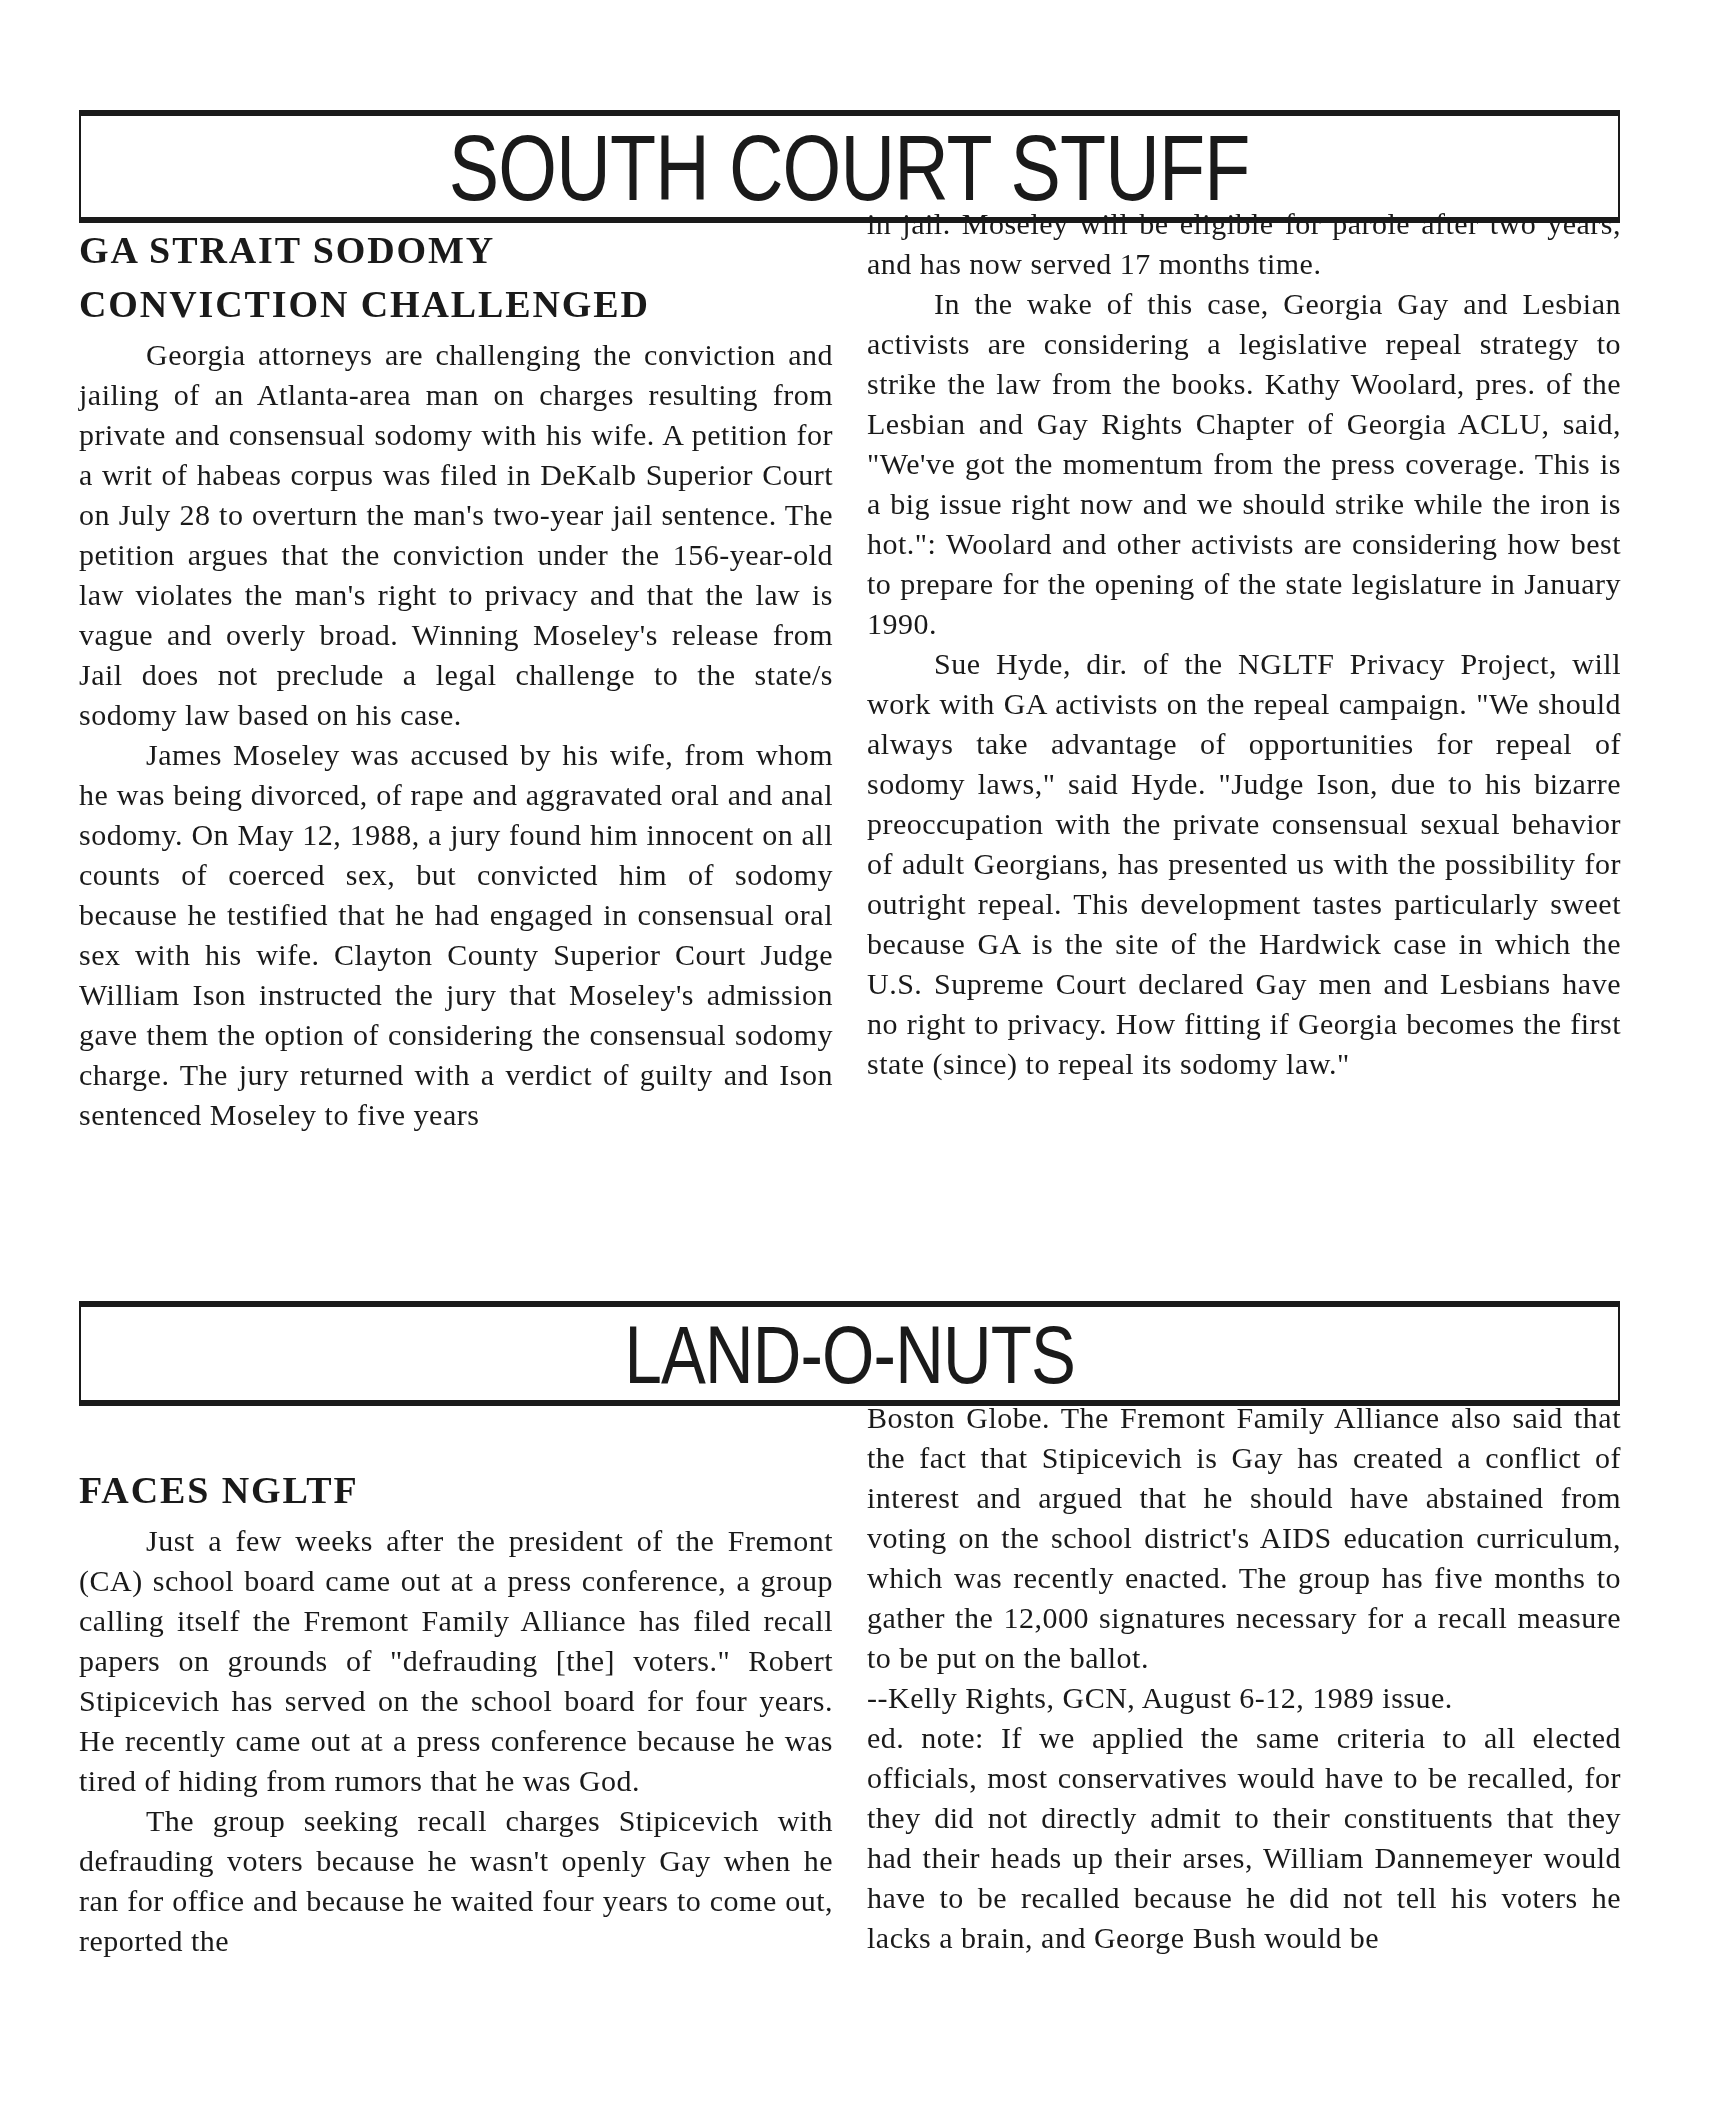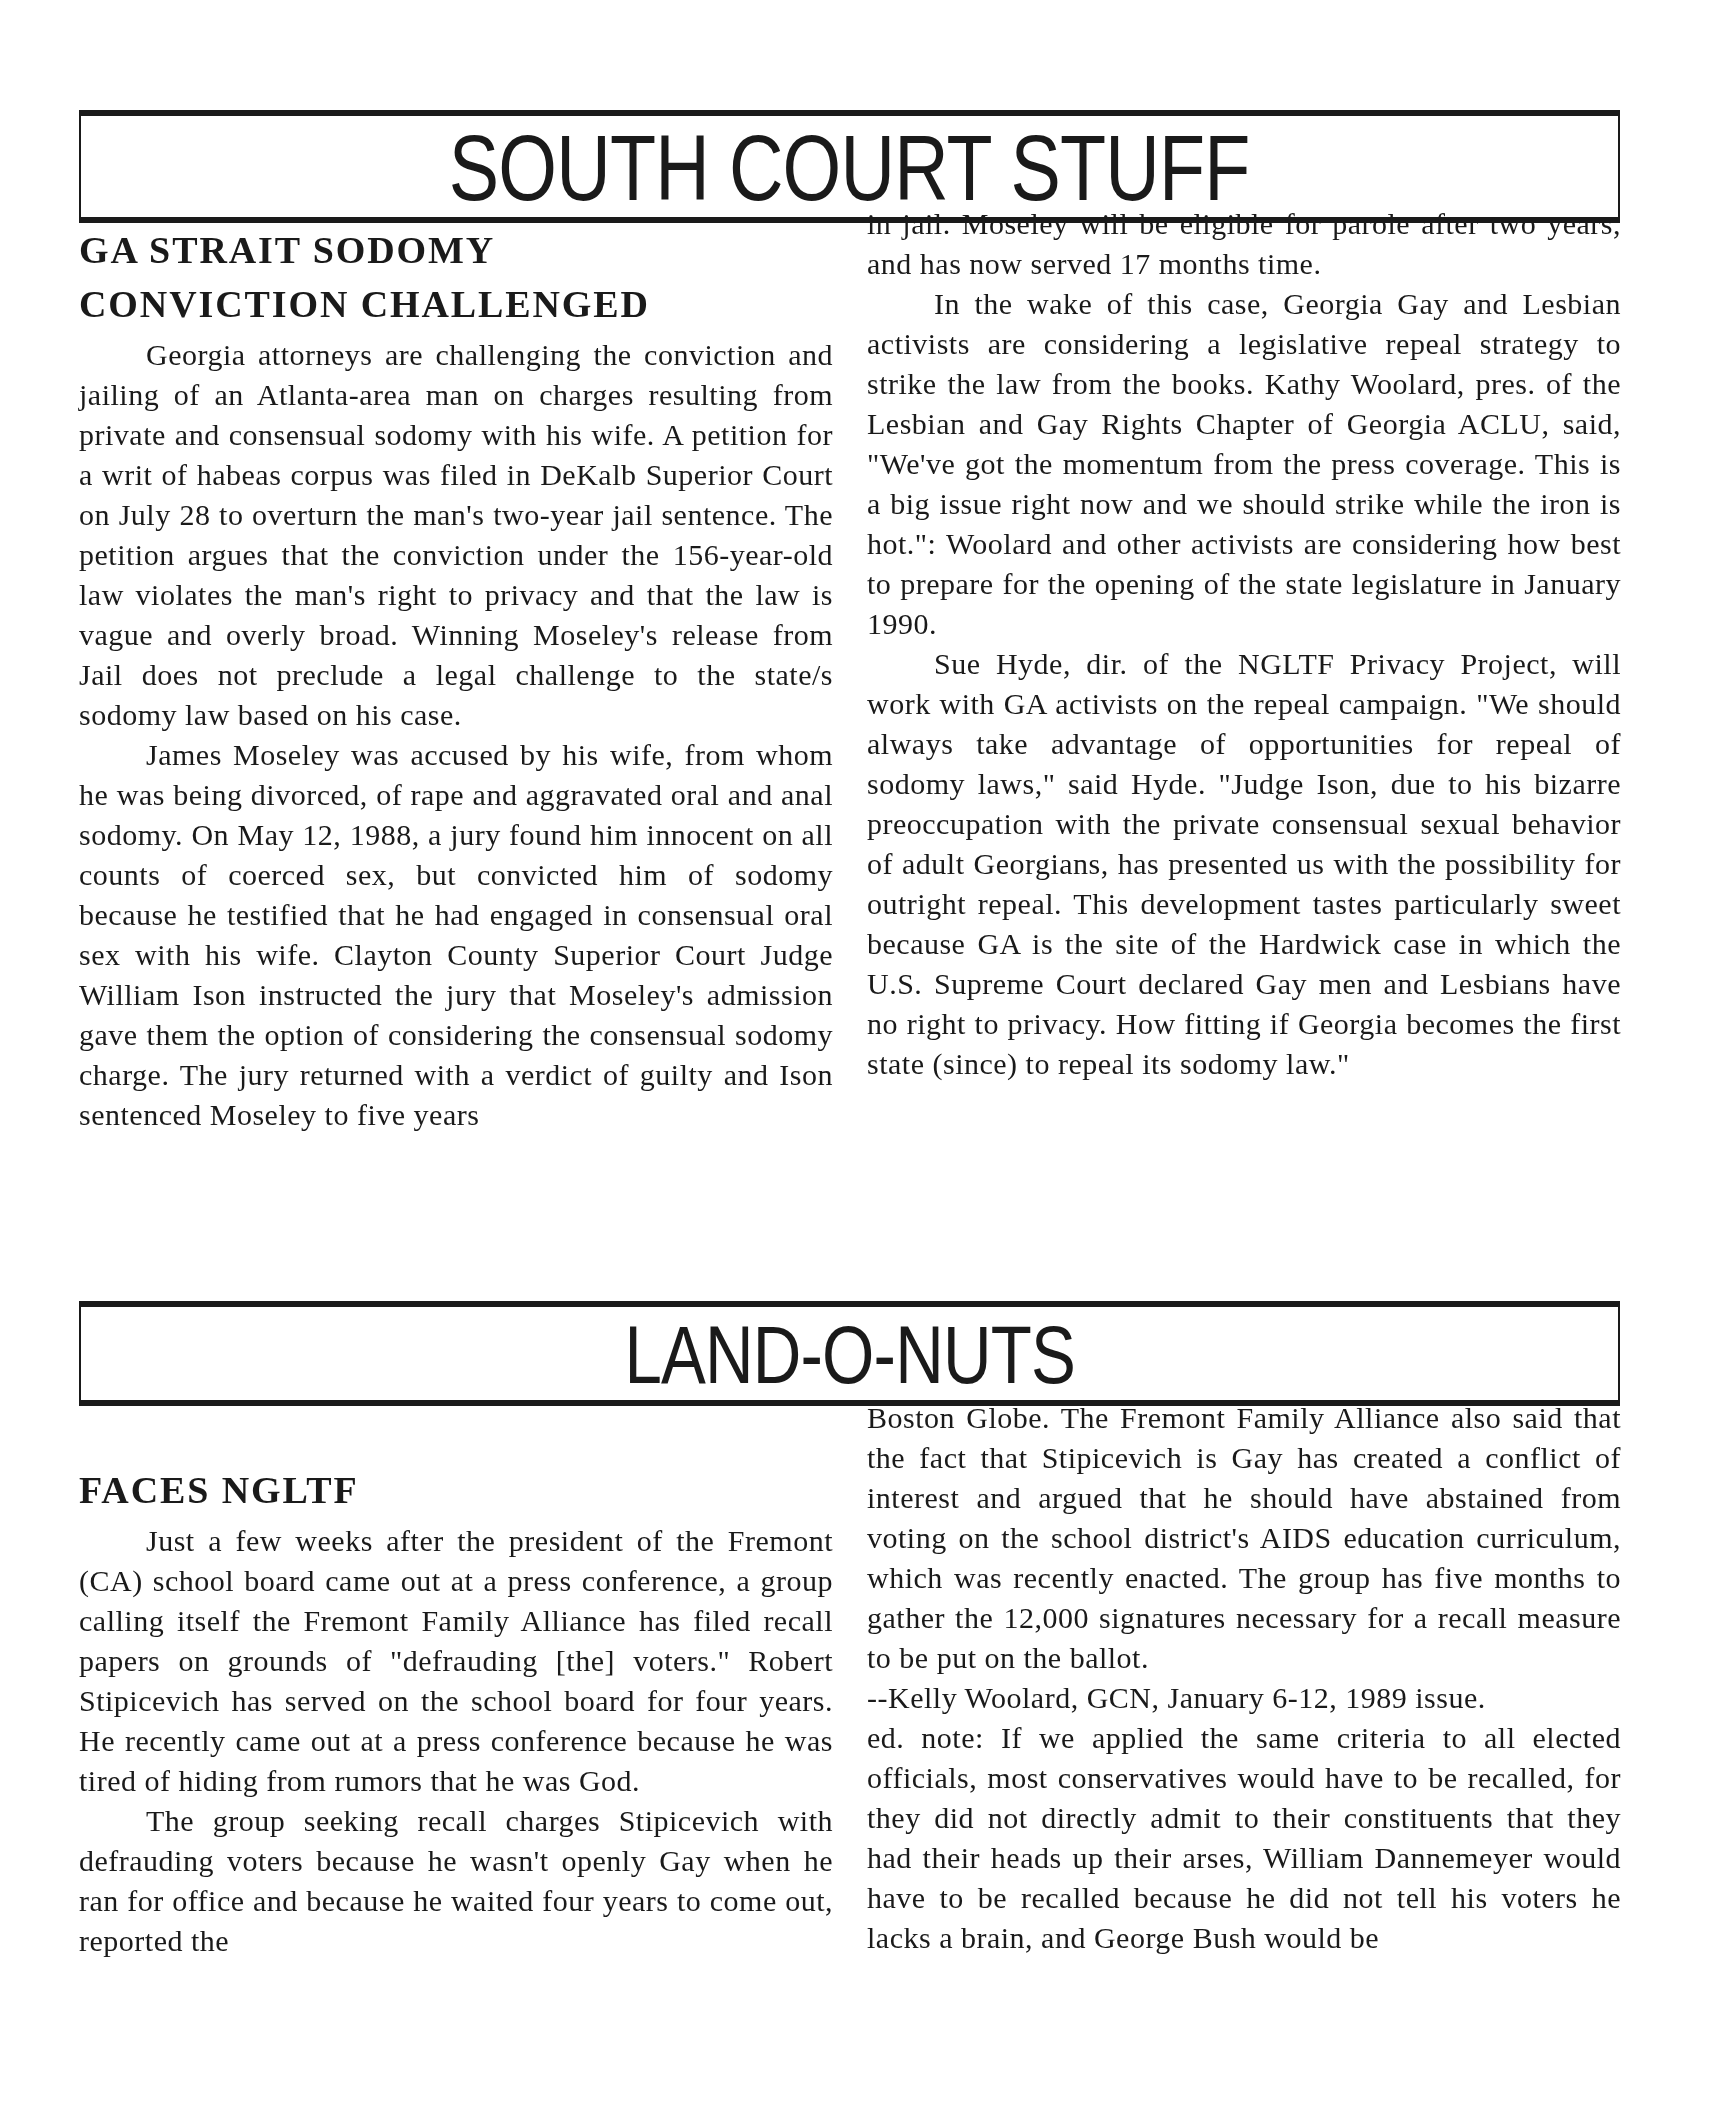--- a/index.html
+++ b/index.html
@@ -74,16 +74,16 @@
   <div class="headline">
     <br>
     <span>FACES NGLTF</span>
   </div>
   <p class="indent">Just a few weeks after the president of the Fremont (CA) school board came out at a press conference, a group calling itself the Fremont Family Alliance has filed recall papers on grounds of "defrauding [the] voters." Robert Stipicevich has served on the school board for four years. He recently came out at a press conference because he was tired of hiding from rumors that he was God.</p>
   <p class="indent">The group seeking recall charges Stipicevich with defrauding voters because he wasn't openly Gay when he ran for office and because he waited four years to come out, reported the</p>
 </div>
 
 <div class="col" id="s2-right">
   <p><span class="u">Boston Globe</span><span>. The Fremont Family Alliance also said that the fact that Stipicevich is Gay has created a conflict of interest and argued that he should have abstained from voting on the school district's AIDS education curriculum, which was recently enacted. The group has five months to gather the 12,000 signatures necessary for a recall measure to be put on the ballot.</span></p>
-  <p style="text-align:left"><span>--Kelly Woolard, </span><span class="u">GCN</span><span>, January 6-12, 1989 issue.</span></p>
+  <p style="text-align:left"><span>--Kelly Rights, </span><span class="u">GCN</span><span>, August 6-12, 1989 issue.</span></p>
   <p>ed. note: If we applied the same criteria to all elected officials, most conservatives would have to be recalled, for they did not directly admit to their constituents that they had their heads up their arses, William Dannemeyer would have to be recalled because he did not tell his voters he lacks a brain, and George Bush would be</p>
 </div>
 
 
 </body></html>

